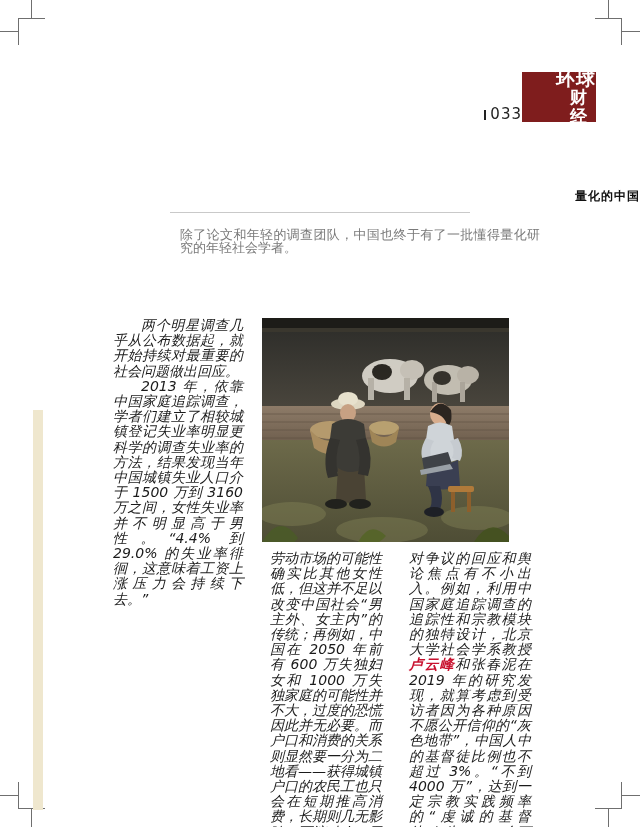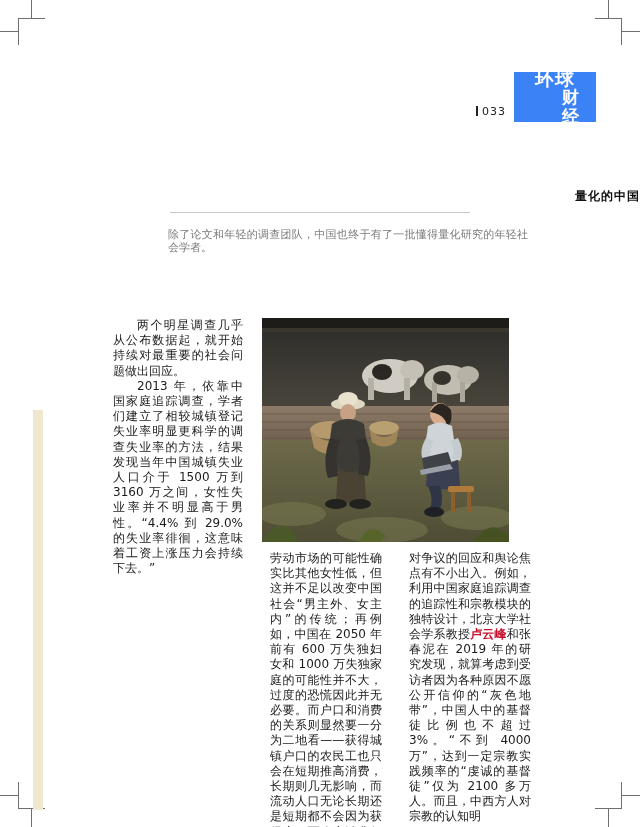--- a/index.html
+++ b/index.html
@@ -45,26 +45,26 @@
     width: 10px;
     height: 400px;
     background: #efe7ce;
   }
 
   
   .masthead {
     position: absolute;
     right: 44px;
     top: 72px;
-    width: 82px;
+    width: 74px;
     height: 50px;
-    background: #3b82f6;
+    background: #7f1d1d;
     display: flex;
     flex-direction: column;
-    align-items: center;
+    align-items: flex-end;
     justify-content: center;
     color: #ffffff;
   }
   .masthead-line1 {
     font-size: 19px;
     font-weight: bold;
     letter-spacing: 1px;
     line-height: 20px;
   }
   .masthead-line2 {
@@ -79,23 +79,23 @@
     right: 40px;
     top: 76px;
     width: 62px;
     height: 50px;
     background: #e8a9a9;
     z-index: -1;
   }
 
   .folio {
     position: absolute;
-    right: 134px;
+    right: 118px;
     top: 105px;
-    font-size: 11px;
+    font-size: 15px;
     color: #222;
     letter-spacing: 1px;
   }
   .folio .bar {
     display: inline-block;
     width: 2px;
     height: 10px;
     background: #222;
     vertical-align: -1px;
     margin-right: 4px;
@@ -118,49 +118,50 @@
     left: 170px;
     top: 212px;
     width: 300px;
     height: 1px;
     background: #c9c9c9;
   }
 
   
   .deck {
     position: absolute;
-    left: 168px;
+    left: 180px;
     top: 228px;
     width: 360px;
-    font-size: 11px;
+    font-size: 13px;
     line-height: 13px;
     color: #7a7a7a;
     text-align: justify;
   }
 
   
   .photo {
     position: absolute;
     left: 262px;
     top: 318px;
     width: 247px;
     height: 224px;
     overflow: hidden;
     background: #6b6f55;
   }
   .photo svg { display: block; }
 
   
   .col {
     position: absolute;
-    font-size: 12px;
+    font-size: 14px;
     line-height: 15.2px;
     color: #1b1b1b;
     text-align: justify;
     text-justify: inter-character;
+    font-style: italic;
   }
   .col p { margin: 0; text-indent: 2em; }
   .col p.noindent { text-indent: 0; margin-left: 8px; }
 
   .col-1 { left: 113px; top: 318px;  width: 130px; }
   .col-2 { left: 262px; top: 551px;  width: 120px; }
   .col-3 { left: 401px; top: 551px;  width: 130px; }
 
   .highlight {
     color: #c8102e;

